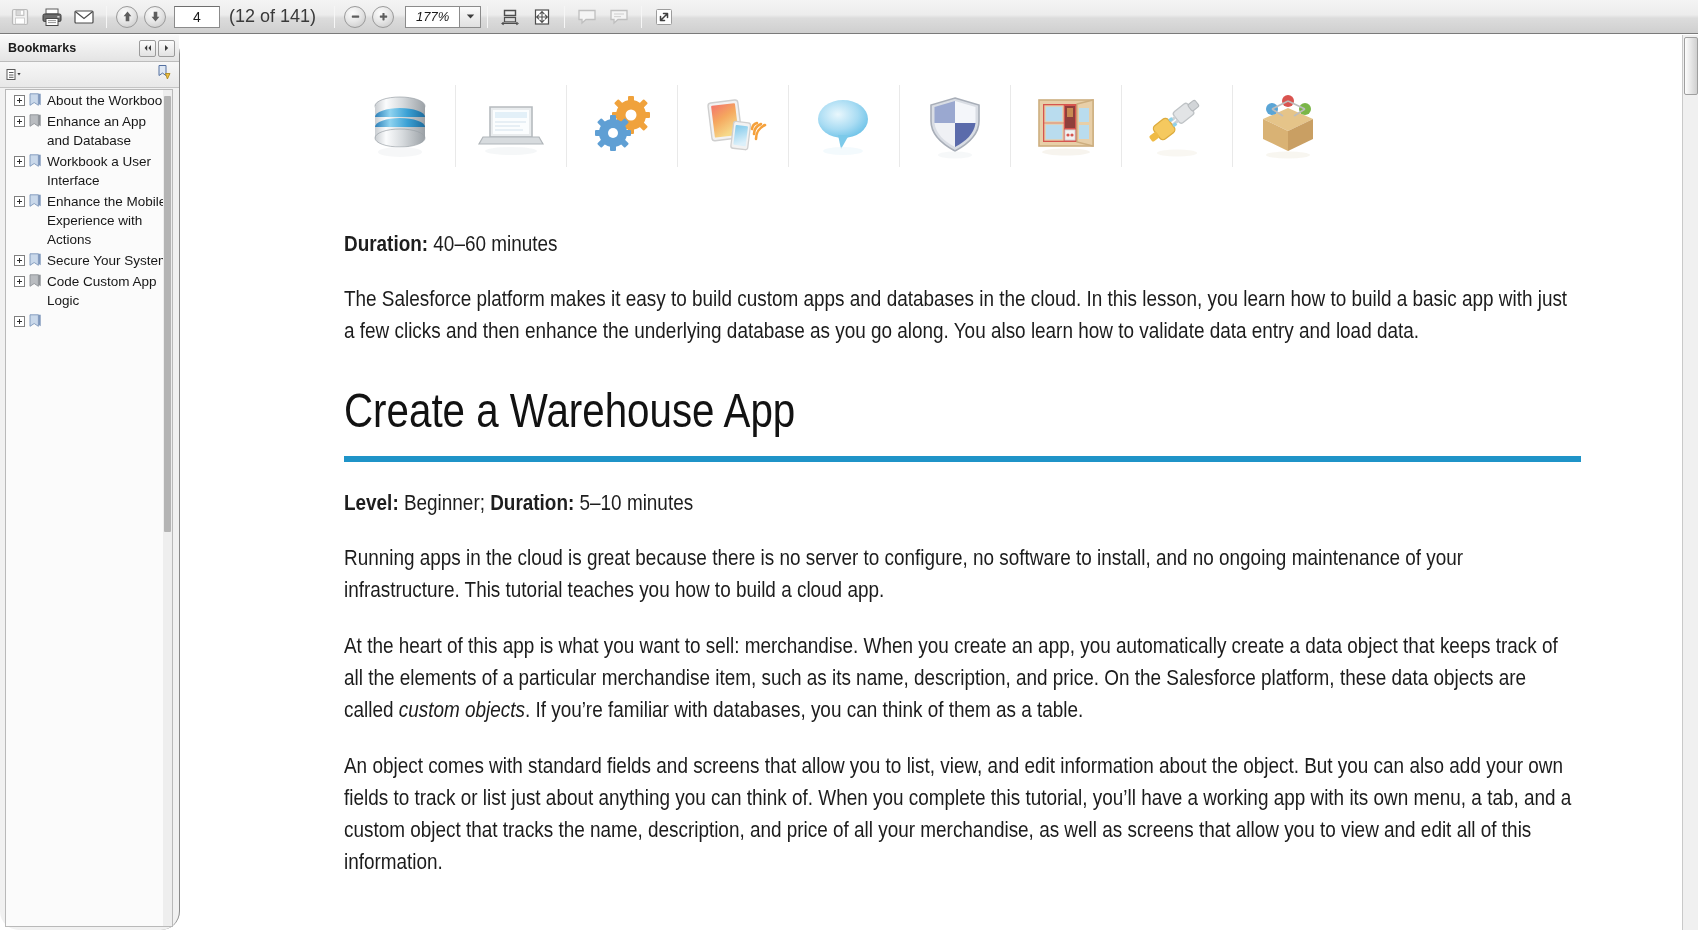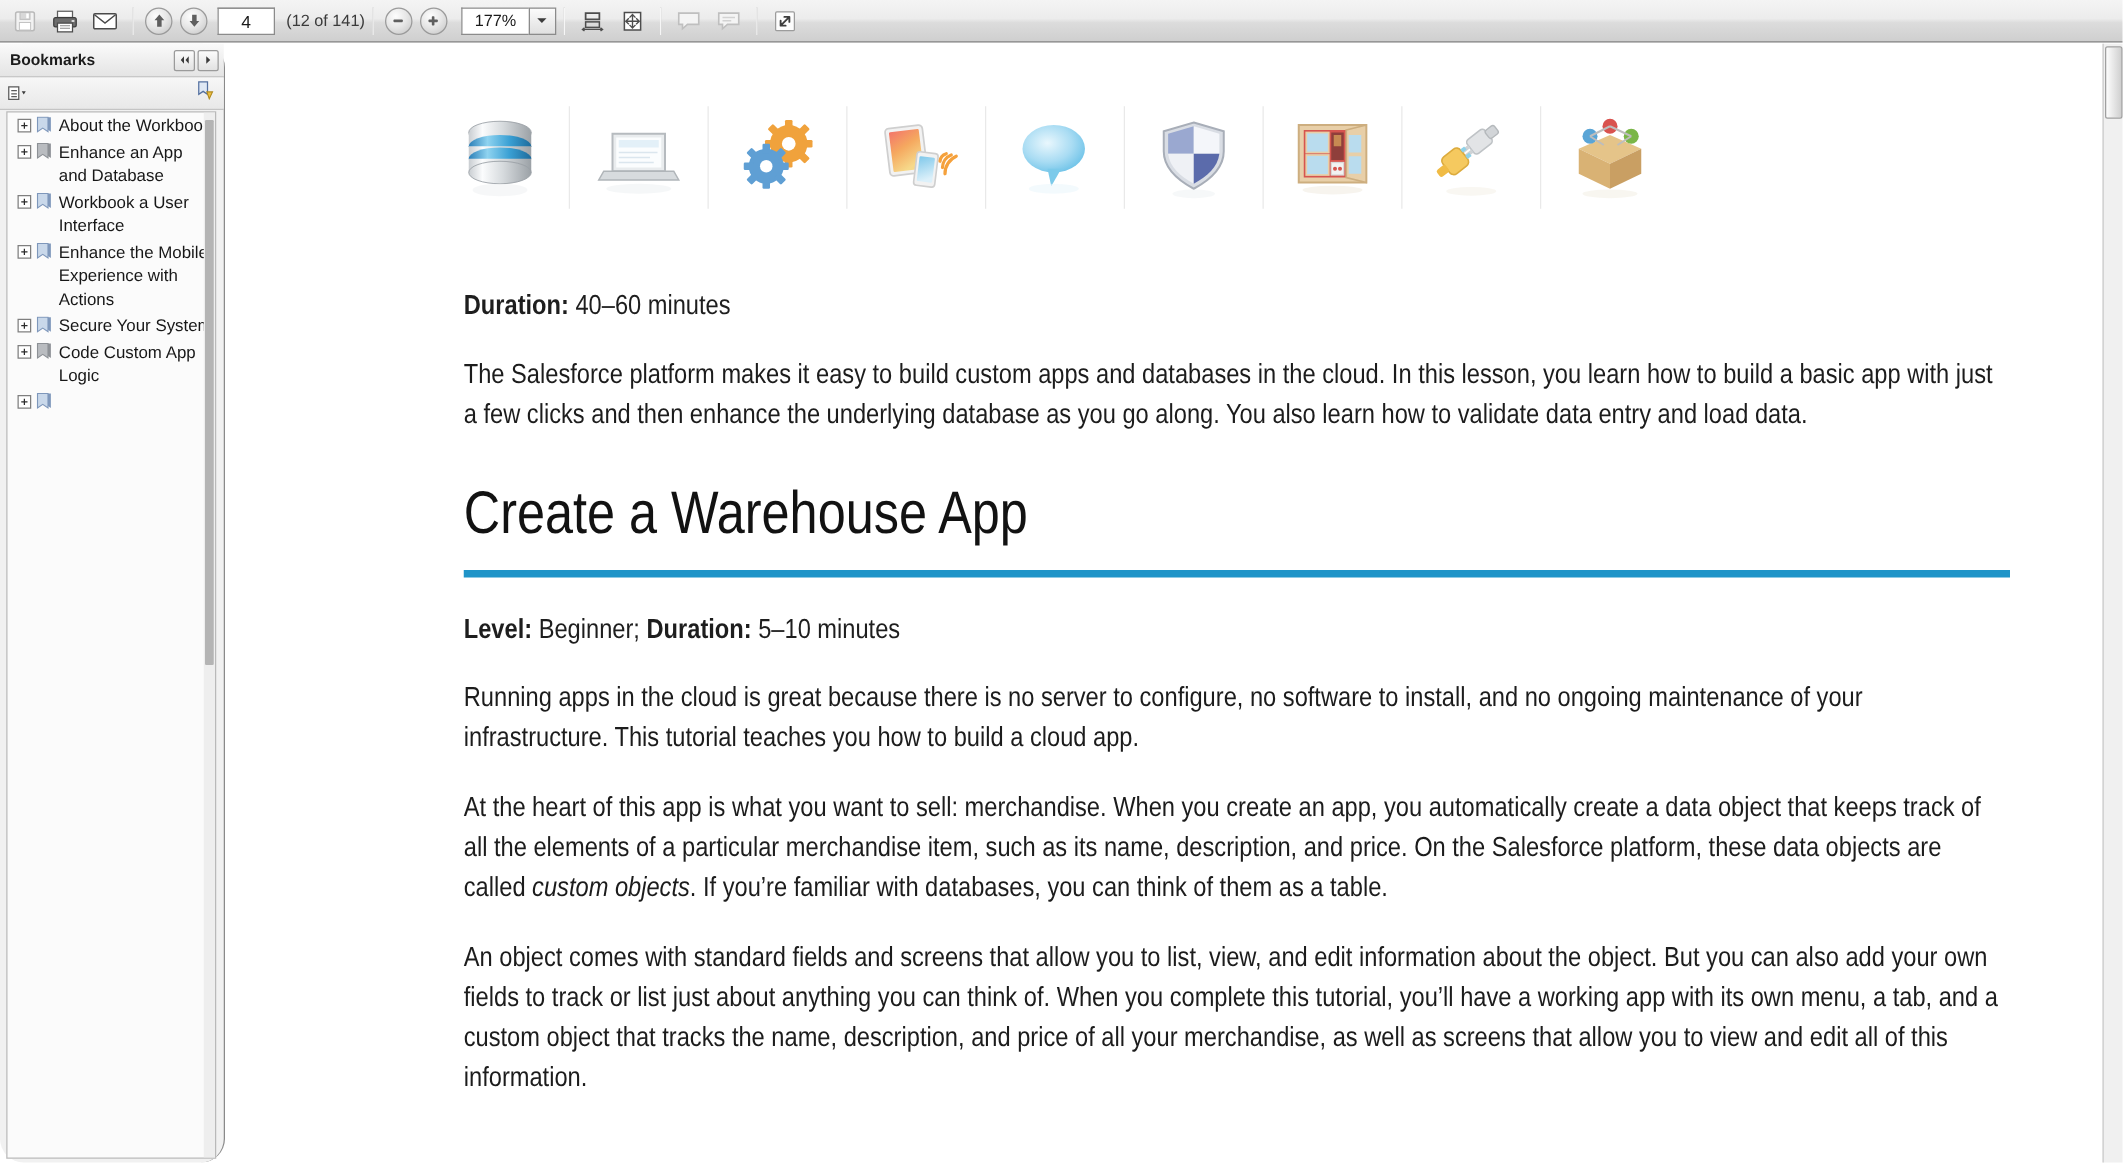--- a/index.html
+++ b/index.html
@@ -48,22 +48,22 @@
     background: #ffffff;
     border: 1px solid #8b8b8b;
     border-top-color: #6e6e6e;
     text-align: center;
     font-size: 14px; line-height: 20px;
     color: #1a1a1a;
     margin: 0 5px;
     font-family: "Liberation Sans", sans-serif;
   }
   .pagecount {
-    font-size: 13px; color: #3a3a3a;
-    margin: 0 0 0 4px;
+    font-size: 18px; color: #3a3a3a;
+    margin: 0 12px 0 4px;
     white-space: nowrap;
   }
   .zoombox {
     width: 54px; height: 22px;
     background: #ffffff;
     border: 1px solid #8b8b8b;
     border-right: none;
     text-align: center;
     font-size: 13px; line-height: 20px;
     color: #1a1a1a;
@@ -197,21 +197,20 @@
     width: 1px; height: 82px;
     background: #e9e9e9;
   }
   .icon-art { width: 74px; height: 74px; }
 
   
   #content {
     position: absolute;
     top: 196px; left: 163px;
     width: 1235px;
-    margin-left: 27px;
   }
   .meta-line {
     font-family: "Liberation Sans Narrow", "Liberation Sans", sans-serif;
     font-size: 22px;
     color: #1e1e1e;
     margin: 0 0 26px 0;
     font-stretch: condensed;
     transform: scaleX(0.86);
     transform-origin: left center;
     white-space: nowrap;
@@ -317,21 +316,21 @@
       <rect x="2.8" y="5.6" width="7.4" height="2.1" rx="0.6" fill="#5f5f5f"></rect>
     </svg>
   </div>
   <div class="circ-btn">
     <svg width="13" height="13" viewBox="0 0 13 13">
       <rect x="2.8" y="5.6" width="7.4" height="2.1" rx="0.6" fill="#5f5f5f"></rect>
       <rect x="5.45" y="3" width="2.1" height="7.4" rx="0.6" fill="#5f5f5f"></rect>
     </svg>
   </div>
 
-  <div style="display:flex; align-items:center; margin-left:8px;">
+  <div style="display:flex; align-items:center; margin-left:8px;font-style:italic;">
     <div class="zoombox">177%</div>
     <div class="zoomarrow">
       <svg width="9" height="7" viewBox="0 0 9 7">
         <path d="M0.8 1.6 L4.5 5.4 L8.2 1.6 Z" fill="#3c3c3c"></path>
       </svg>
     </div>
   </div>
 
   <div class="tb-sep"></div>
 

